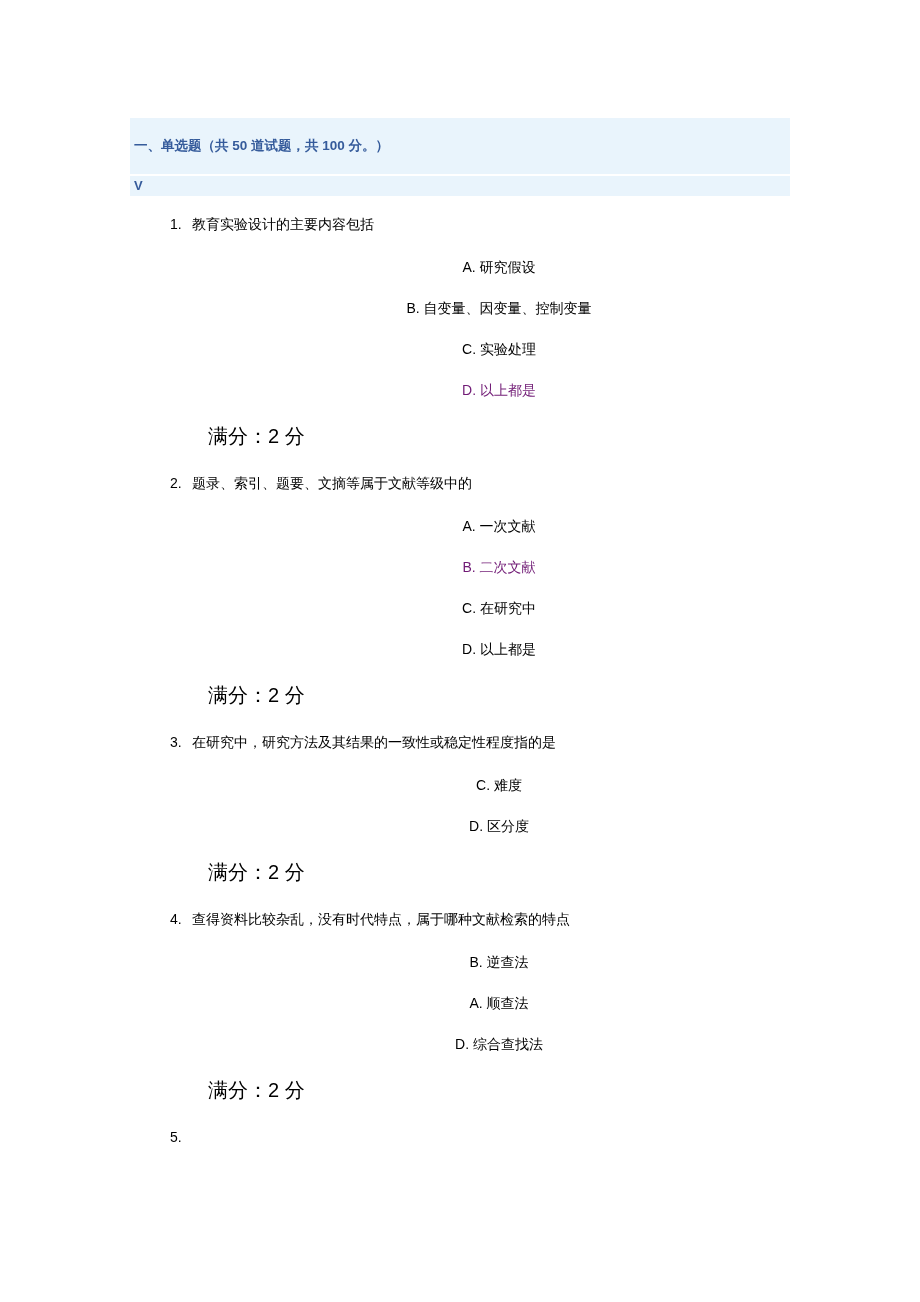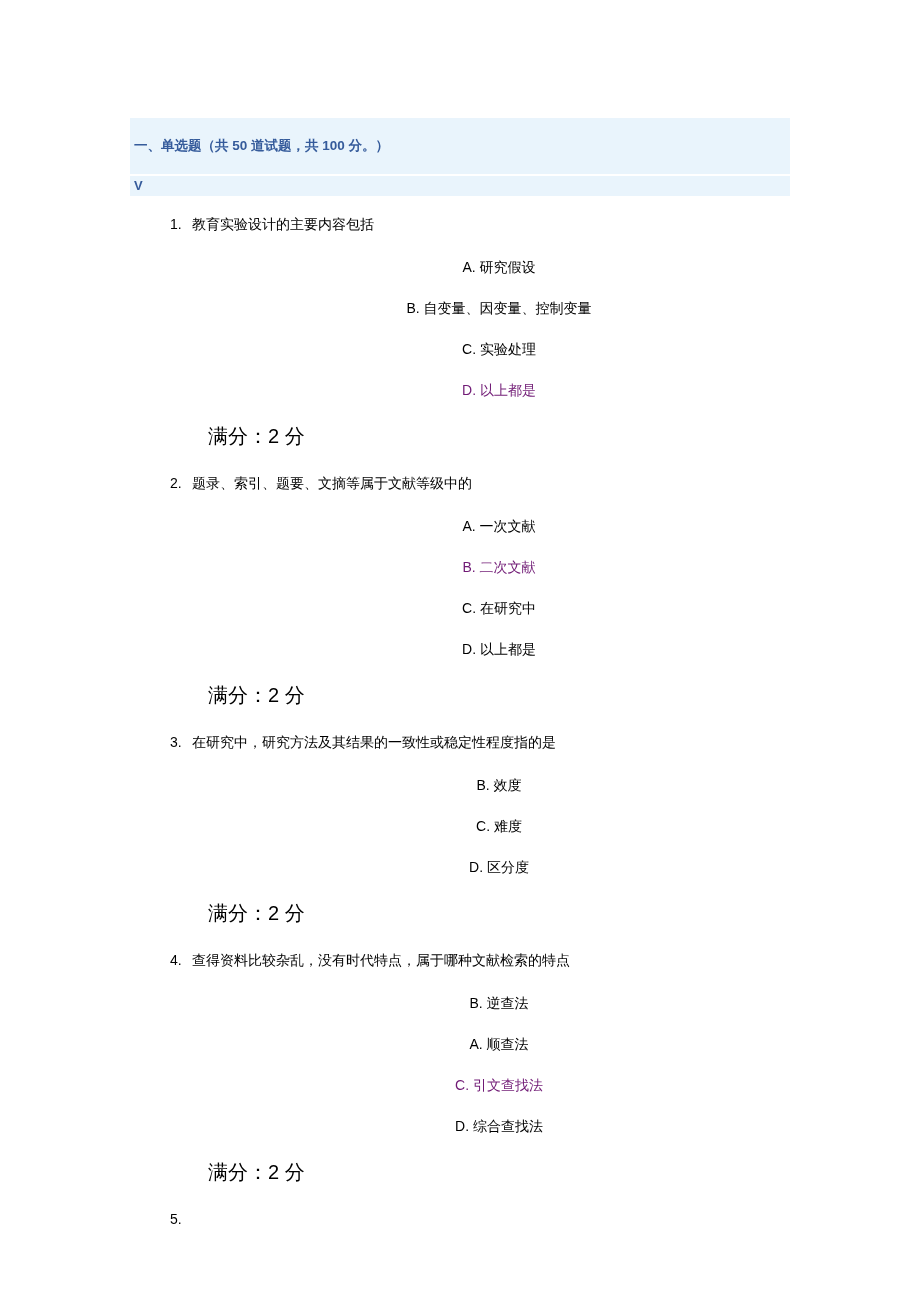--- a/index.html
+++ b/index.html
@@ -111,35 +111,33 @@
           <div class="option"><span class="opt-label">D.</span> <span>以上都是</span></div>
         </div>
         <div class="full-score">满分：2  分</div>
       </div>
       <div class="question-block">
         <div class="q-stem">
           <span class="q-number">3.</span>
           <span class="q-text">在研究中，研究方法及其结果的一致性或稳定性程度指的是</span>
         </div>
         <div class="options">
-          <div class="option"><span class="opt-label">B.</span> <span>效度</span></div>
           <div class="option"><span class="opt-label">C.</span> <span>难度</span></div>
           <div class="option"><span class="opt-label">D.</span> <span>区分度</span></div>
         </div>
         <div class="full-score">满分：2  分</div>
       </div>
       <div class="question-block">
         <div class="q-stem">
           <span class="q-number">4.</span>
           <span class="q-text">查得资料比较杂乱，没有时代特点，属于哪种文献检索的特点</span>
         </div>
         <div class="options">
           <div class="option"><span class="opt-label">B.</span> <span>逆查法</span></div>
           <div class="option"><span class="opt-label">A.</span> <span>顺查法</span></div>
-          <div class="option correct"><span class="opt-label">C.</span> <span>引文查找法</span></div>
           <div class="option"><span class="opt-label">D.</span> <span>综合查找法</span></div>
         </div>
         <div class="full-score">满分：2  分</div>
       </div>
       <div class="question-block">
         <div class="q-stem">
           <span class="q-number">5.</span>
         </div>
       </div>
     </div>

